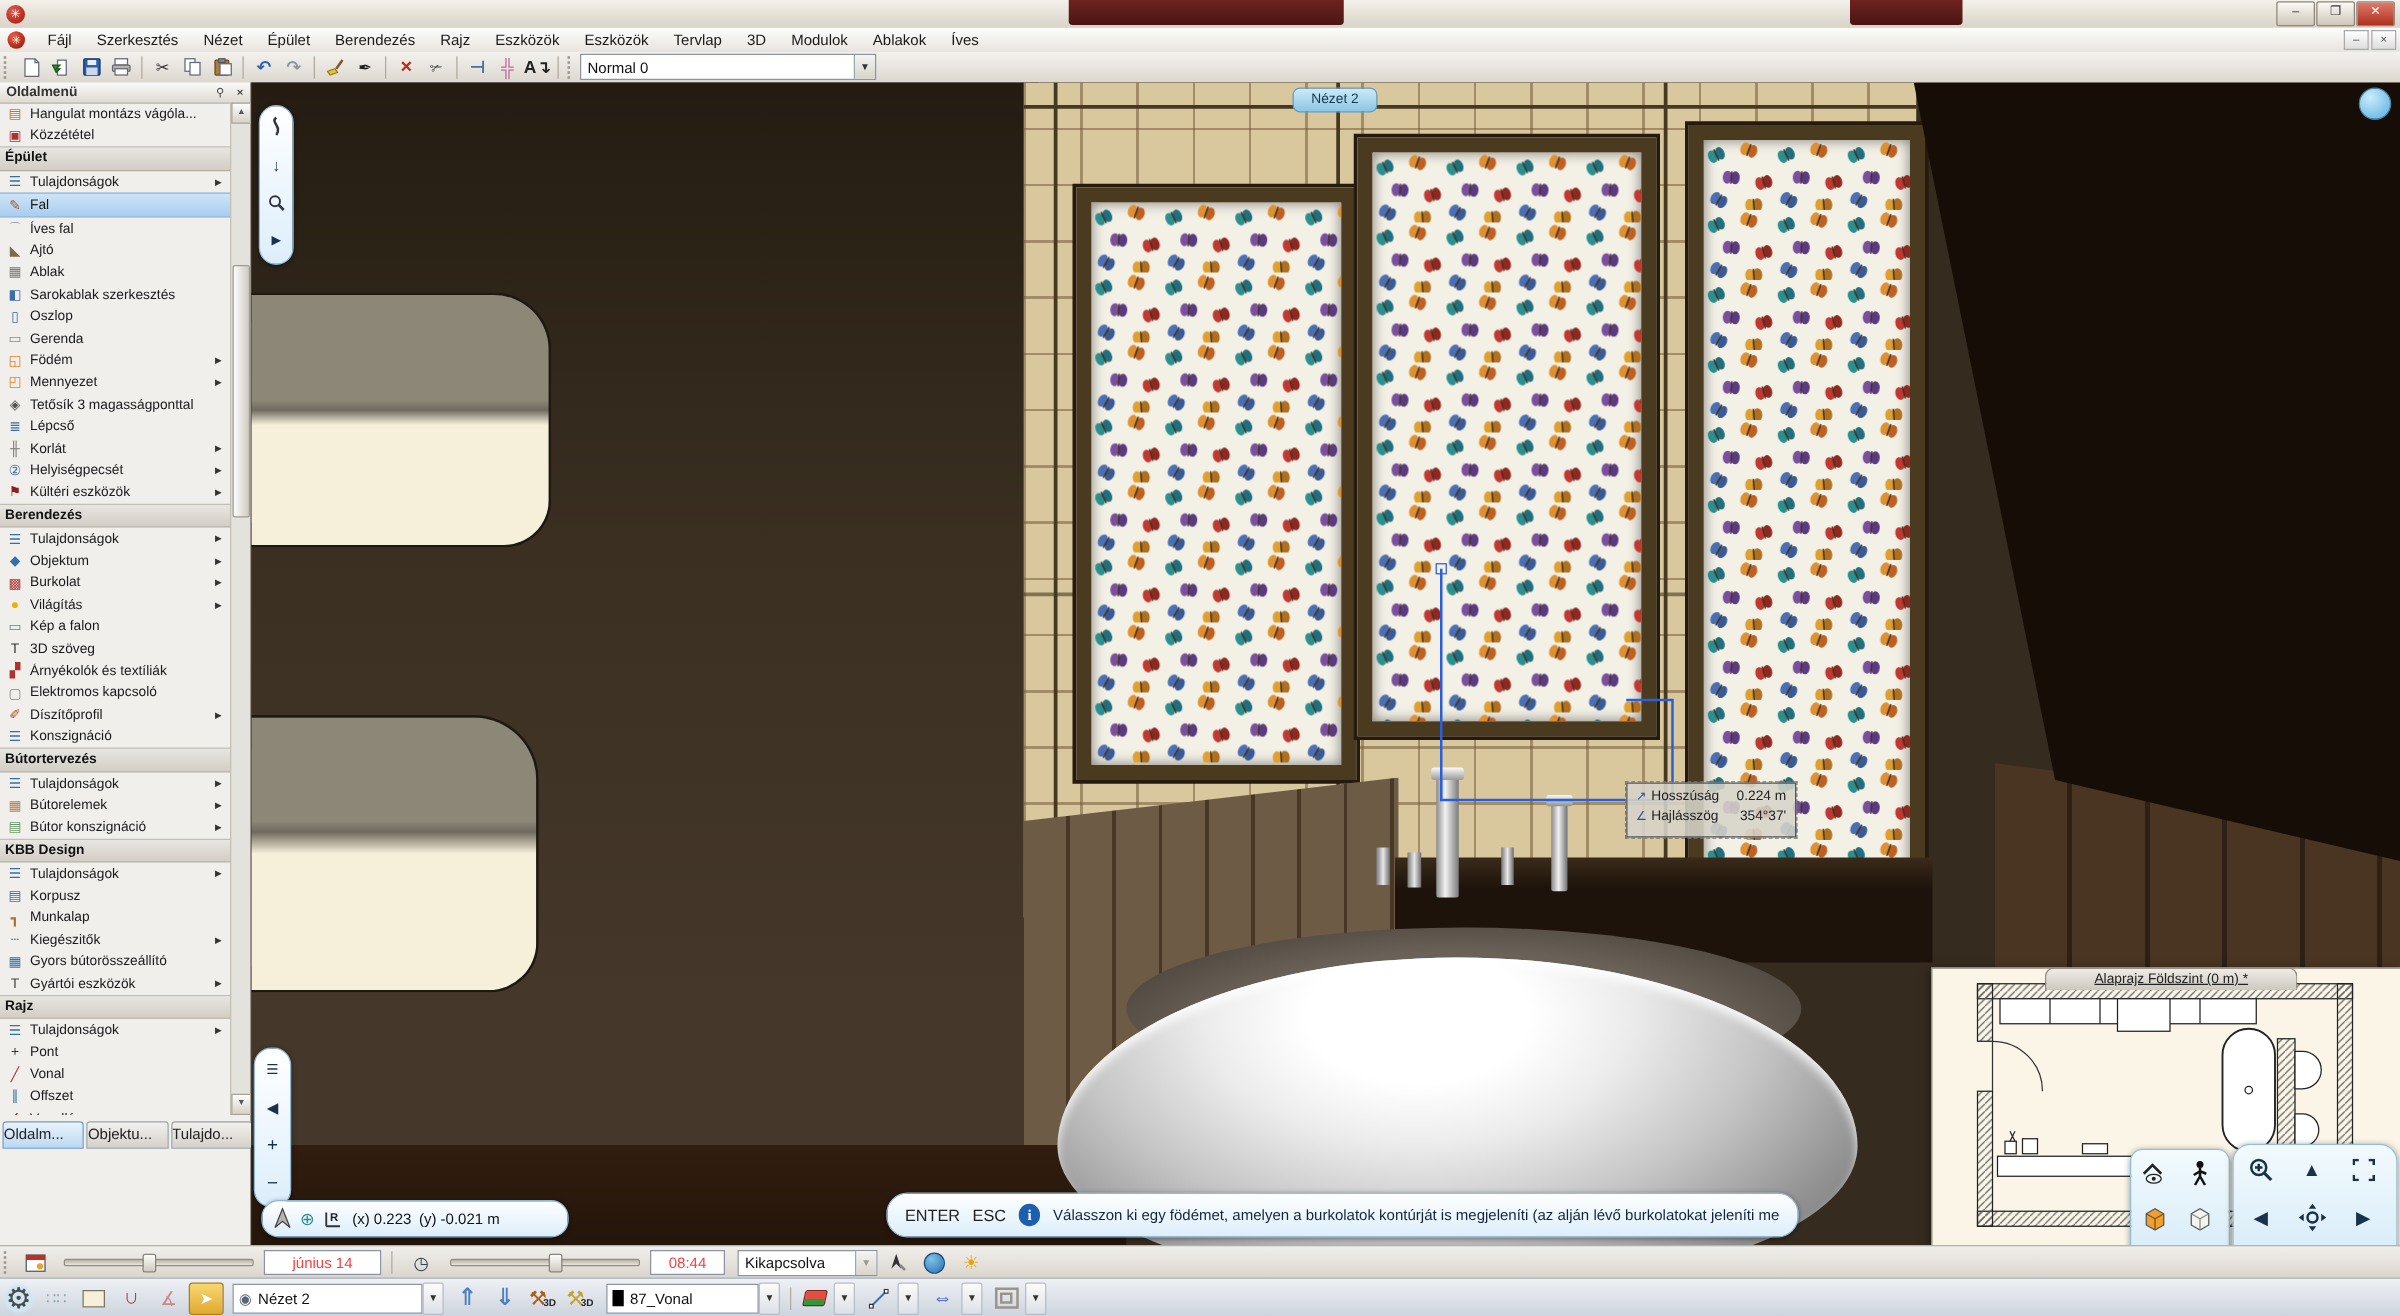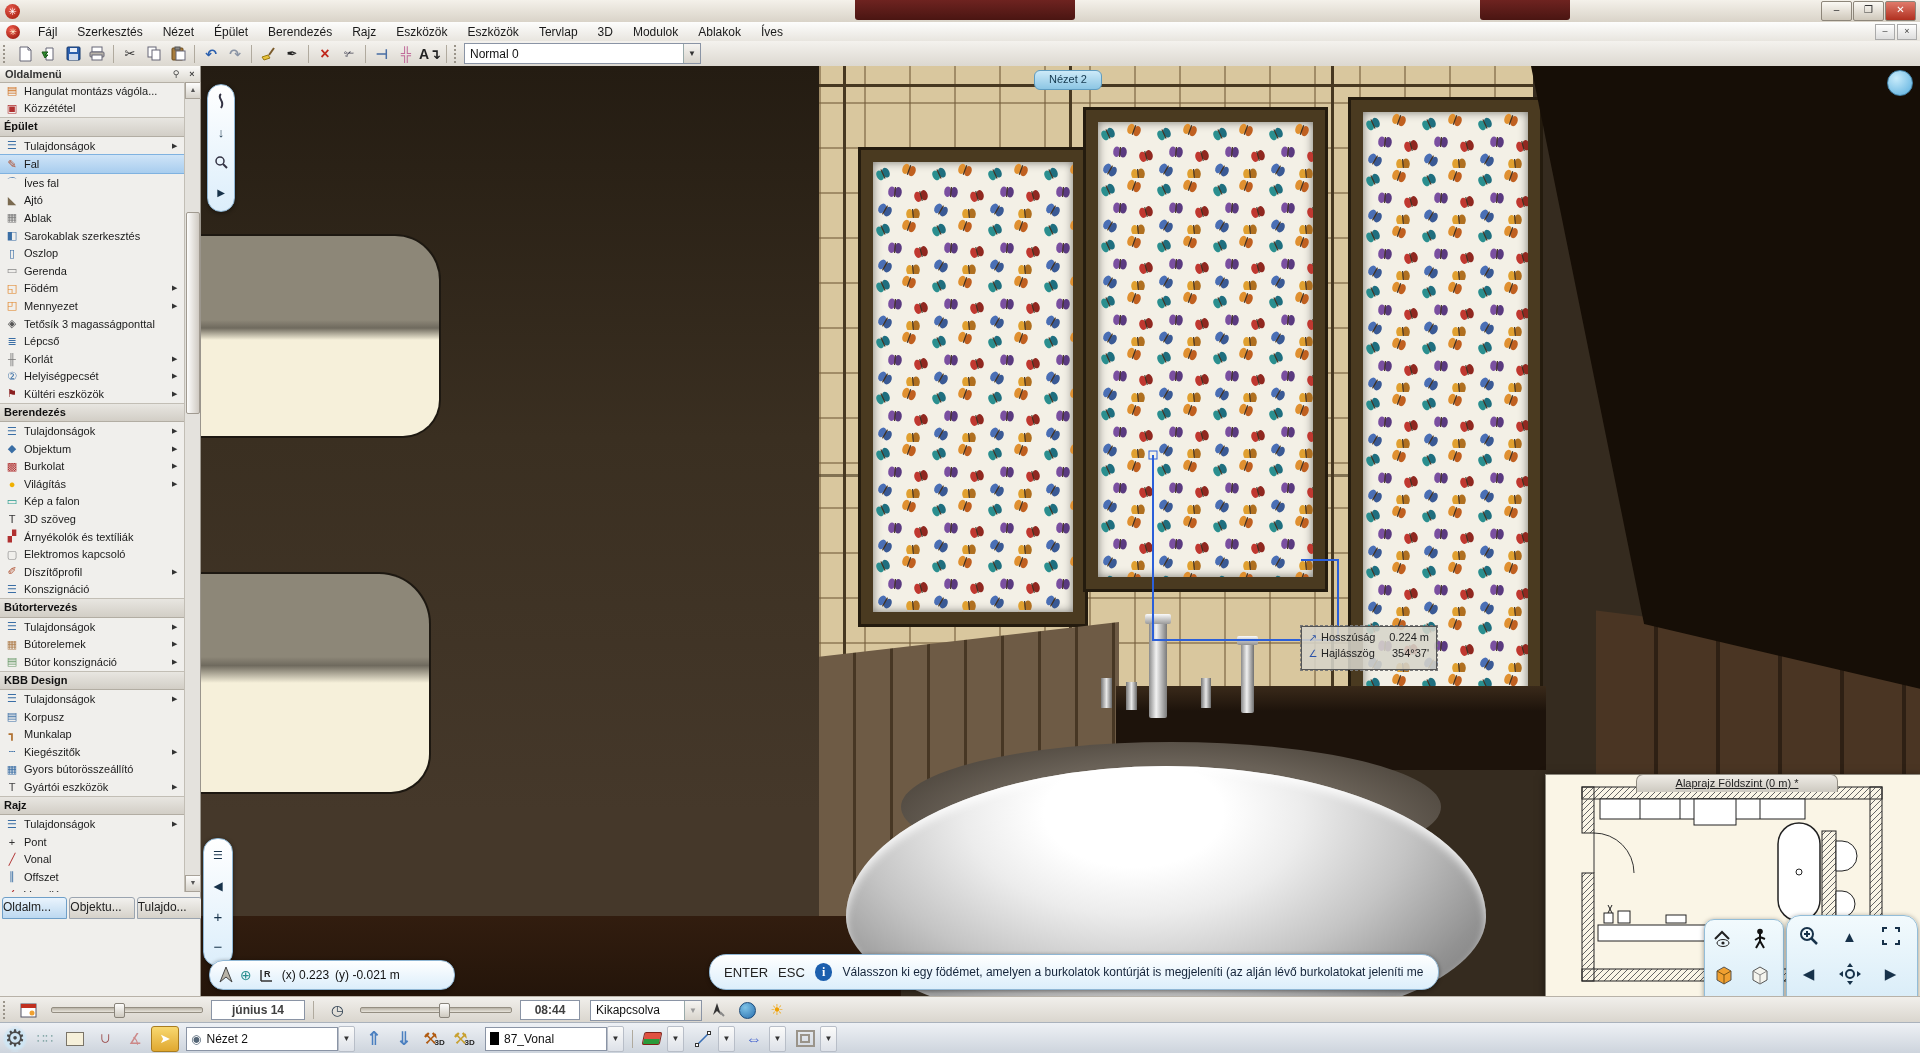--- a/index.html
+++ b/index.html
@@ -83,22 +83,22 @@
   .ttip-row .tv{flex:1;text-align:right;padding-right:4px;}
   
   .brow1{position:absolute;left:0;top:996px;width:1920px;height:26px;
     background:linear-gradient(#f1efeb,#d9d5cd);border-top:1px solid #b8b2a8;display:flex;align-items:center;}
   .brow2{position:absolute;left:0;top:1022px;width:1920px;height:31px;
     background:linear-gradient(#eef1f5,#ccd3dc);border-top:1px solid #aab2bc;display:flex;align-items:center;}
   .slider{position:relative;width:150px;height:4px;background:linear-gradient(#b8b2a6,#e8e4dc);
     border:1px solid #948e82;border-radius:2px;margin:0 8px;}
   .slider .knob{position:absolute;top:-5px;width:9px;height:13px;background:linear-gradient(#fdfdfc,#cfcac0);
     border:1px solid #88837a;border-radius:2px;}
-  .field{height:18px;background:#fff;border:1px solid #8a94a5;font-size:12px;color:#404040;
-    display:flex;align-items:center;justify-content:center;font-weight:bold;}
+  .field{height:18px;background:#fff;border:1px solid #8a94a5;font-size:12px;color:#ef4444;
+    display:flex;align-items:center;justify-content:center;}
   .bb-btn{height:24px;min-width:26px;margin:0 1px;display:flex;align-items:center;justify-content:center;
     border:1px solid transparent;border-radius:3px;font-size:15px;}
   .dd-btn{width:15px;height:24px;display:flex;align-items:center;justify-content:center;font-size:8px;color:#333;
     border:1px solid #b8bec8;border-radius:2px;background:linear-gradient(#fbfbfa,#dde1e8);margin-right:4px;}
   .minimap-tab{background:linear-gradient(#efece6,#cdc9c0);border:1px solid #8f8a80;border-bottom:none;
     border-radius:7px 7px 0 0;font-size:11px;color:#222;text-align:center;line-height:17px;}
   .cluster{background:linear-gradient(#f2fafd,#cfe7f6);border:1px solid #93bdd8;border-radius:10px;
     box-shadow:0 1px 5px rgba(0,0,0,.4);display:grid;}
 </style>
 </head>

